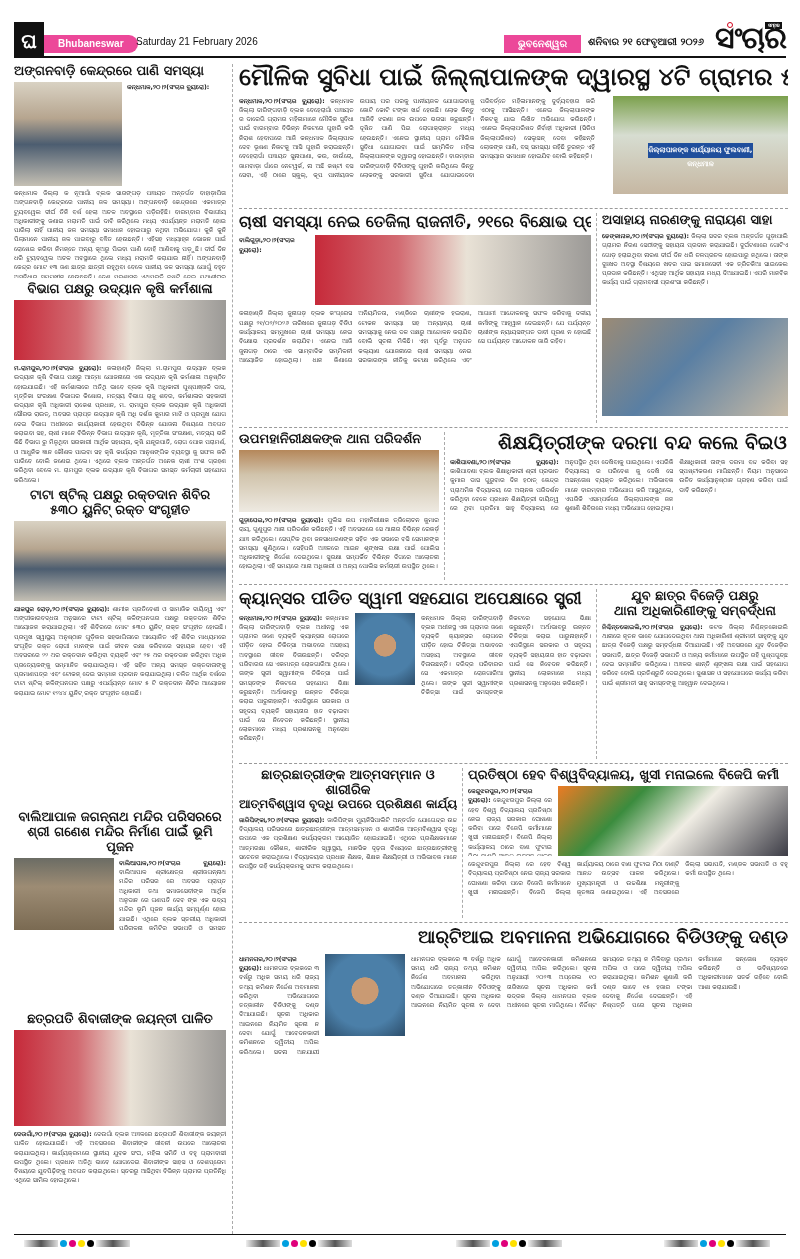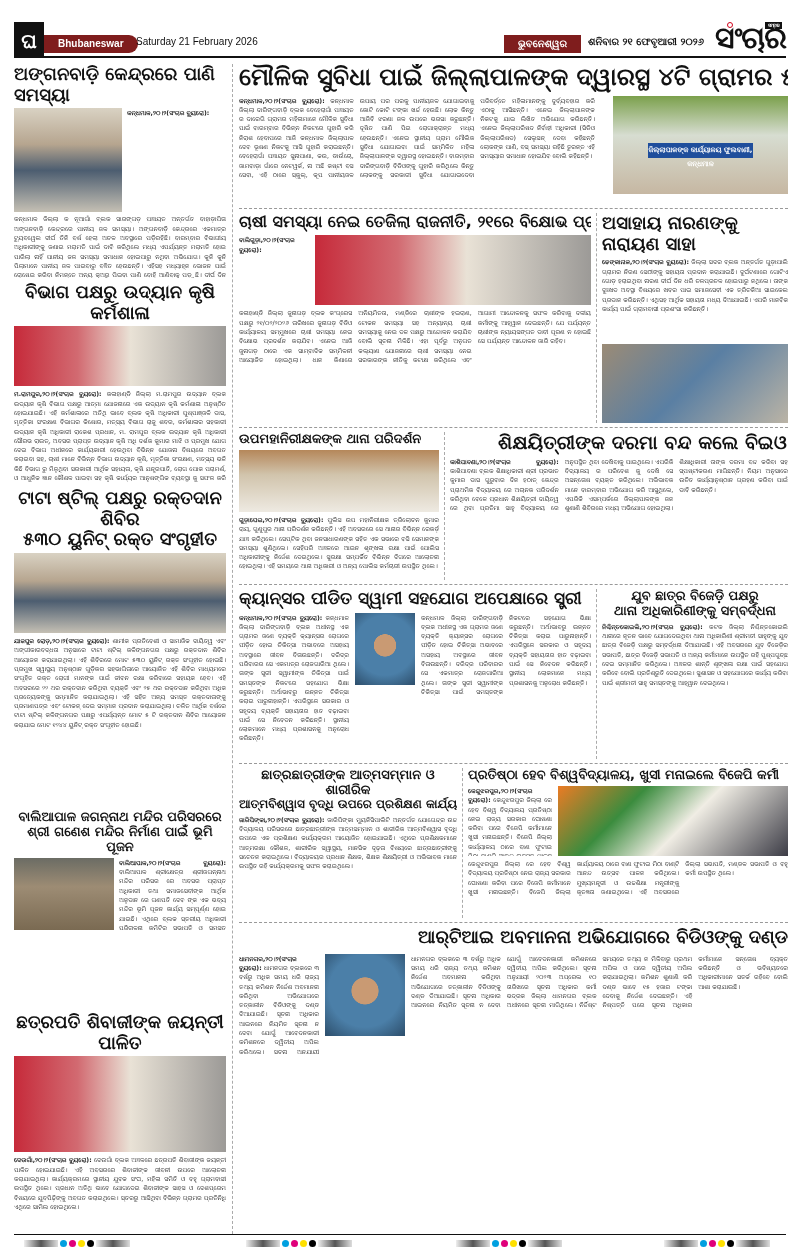--- a/index.html
+++ b/index.html
@@ -1,37 +1,37 @@
 <!DOCTYPE html>
 <html><head>
 <meta charset="utf-8">
 <style>
   * { box-sizing: border-box; margin: 0; padding: 0; }
   html, body { width: 800px; height: 1259px; background: #ffffff; overflow: hidden; }
   body { font-family: "DejaVu Sans", sans-serif; color: #111; position: relative; }
 
   .masthead { position: absolute; left: 14px; right: 14px; top: 22px; height: 36px; border-bottom: 2px solid #111; }
   .pg-box { position: absolute; left: 0; top: 0; width: 30px; height: 36px; background: #111; color: #fff; font-size: 20px; font-weight: bold; text-align: center; line-height: 38px; }
-  .pill { position: absolute; top: 13px; height: 18px; background: #7f1d1d; color: #fff; font-size: 10px; font-weight: bold; border-radius: 0 10px 10px 0; padding: 0 14px; line-height: 18px; font-family: "Liberation Sans", sans-serif; }
+  .pill { position: absolute; top: 13px; height: 18px; background: #ec4899; color: #fff; font-size: 10px; font-weight: bold; border-radius: 0 10px 10px 0; padding: 0 14px; line-height: 18px; font-family: "Liberation Sans", sans-serif; }
   .pill.left { left: 30px; }
   .pill.right { left: 312px; border-radius: 0; }
   .date-en { position: absolute; left: 122px; top: 14px; font-size: 10px; font-family: "Liberation Sans", sans-serif; }
   .date-od { position: absolute; left: 390px; top: 14px; font-size: 10px; font-weight: bold; }
   .logo { position: absolute; right: 0; top: -2px; font-size: 30px; font-weight: bold; letter-spacing: -1px; }
   .logo .dot { position: absolute; left: 12px; top: 2px; width: 6px; height: 6px; border: 1.5px solid #d0021b; border-radius: 50%; }
   .logo .tag { position: absolute; right: 4px; top: 2px; background: #111; color: #fff; font-size: 5px; padding: 0 3px; }
 
   .col { position: absolute; }
   .leftcol { left: 14px; top: 64px; width: 212px; height: 1170px; }
   .rightarea { left: 232px; top: 64px; width: 556px; height: 1170px; border-left: 1px dashed #aaa; padding-left: 6px; }
 
   .hl { font-weight: bold; line-height: 1.15; color: #111; }
   .hl-xl { font-size: 26px; }
   .hl-l { font-size: 19px; }
-  .hl-m { font-size: 18px; }
+  .hl-m { font-size: 13px; }
   .hl-s { font-size: 13px; }
   .center { text-align: center; }
 
   .body { font-size: 6.2px; line-height: 9.3px; color: #222; text-align: justify; }
   .body b { font-weight: bold; }
 
   .photo { background: linear-gradient(135deg, #7a8e9c 0%, #c9b39b 40%, #6d6a62 70%, #a98c6e 100%); position: relative; overflow: hidden; }
   .photo.people { background: linear-gradient(180deg, #d9d2c3 0%, #b6a58f 35%, #4c5d70 60%, #c5c0b4 100%); }
   .photo.red { background: linear-gradient(90deg, #c62a3a 0%, #d26a71 30%, #e9e2d6 55%, #9c9a97 100%); }
   .photo.green { background: linear-gradient(180deg, #7ba04c 0%, #d7ddd1 40%, #c6b7a2 100%); }

